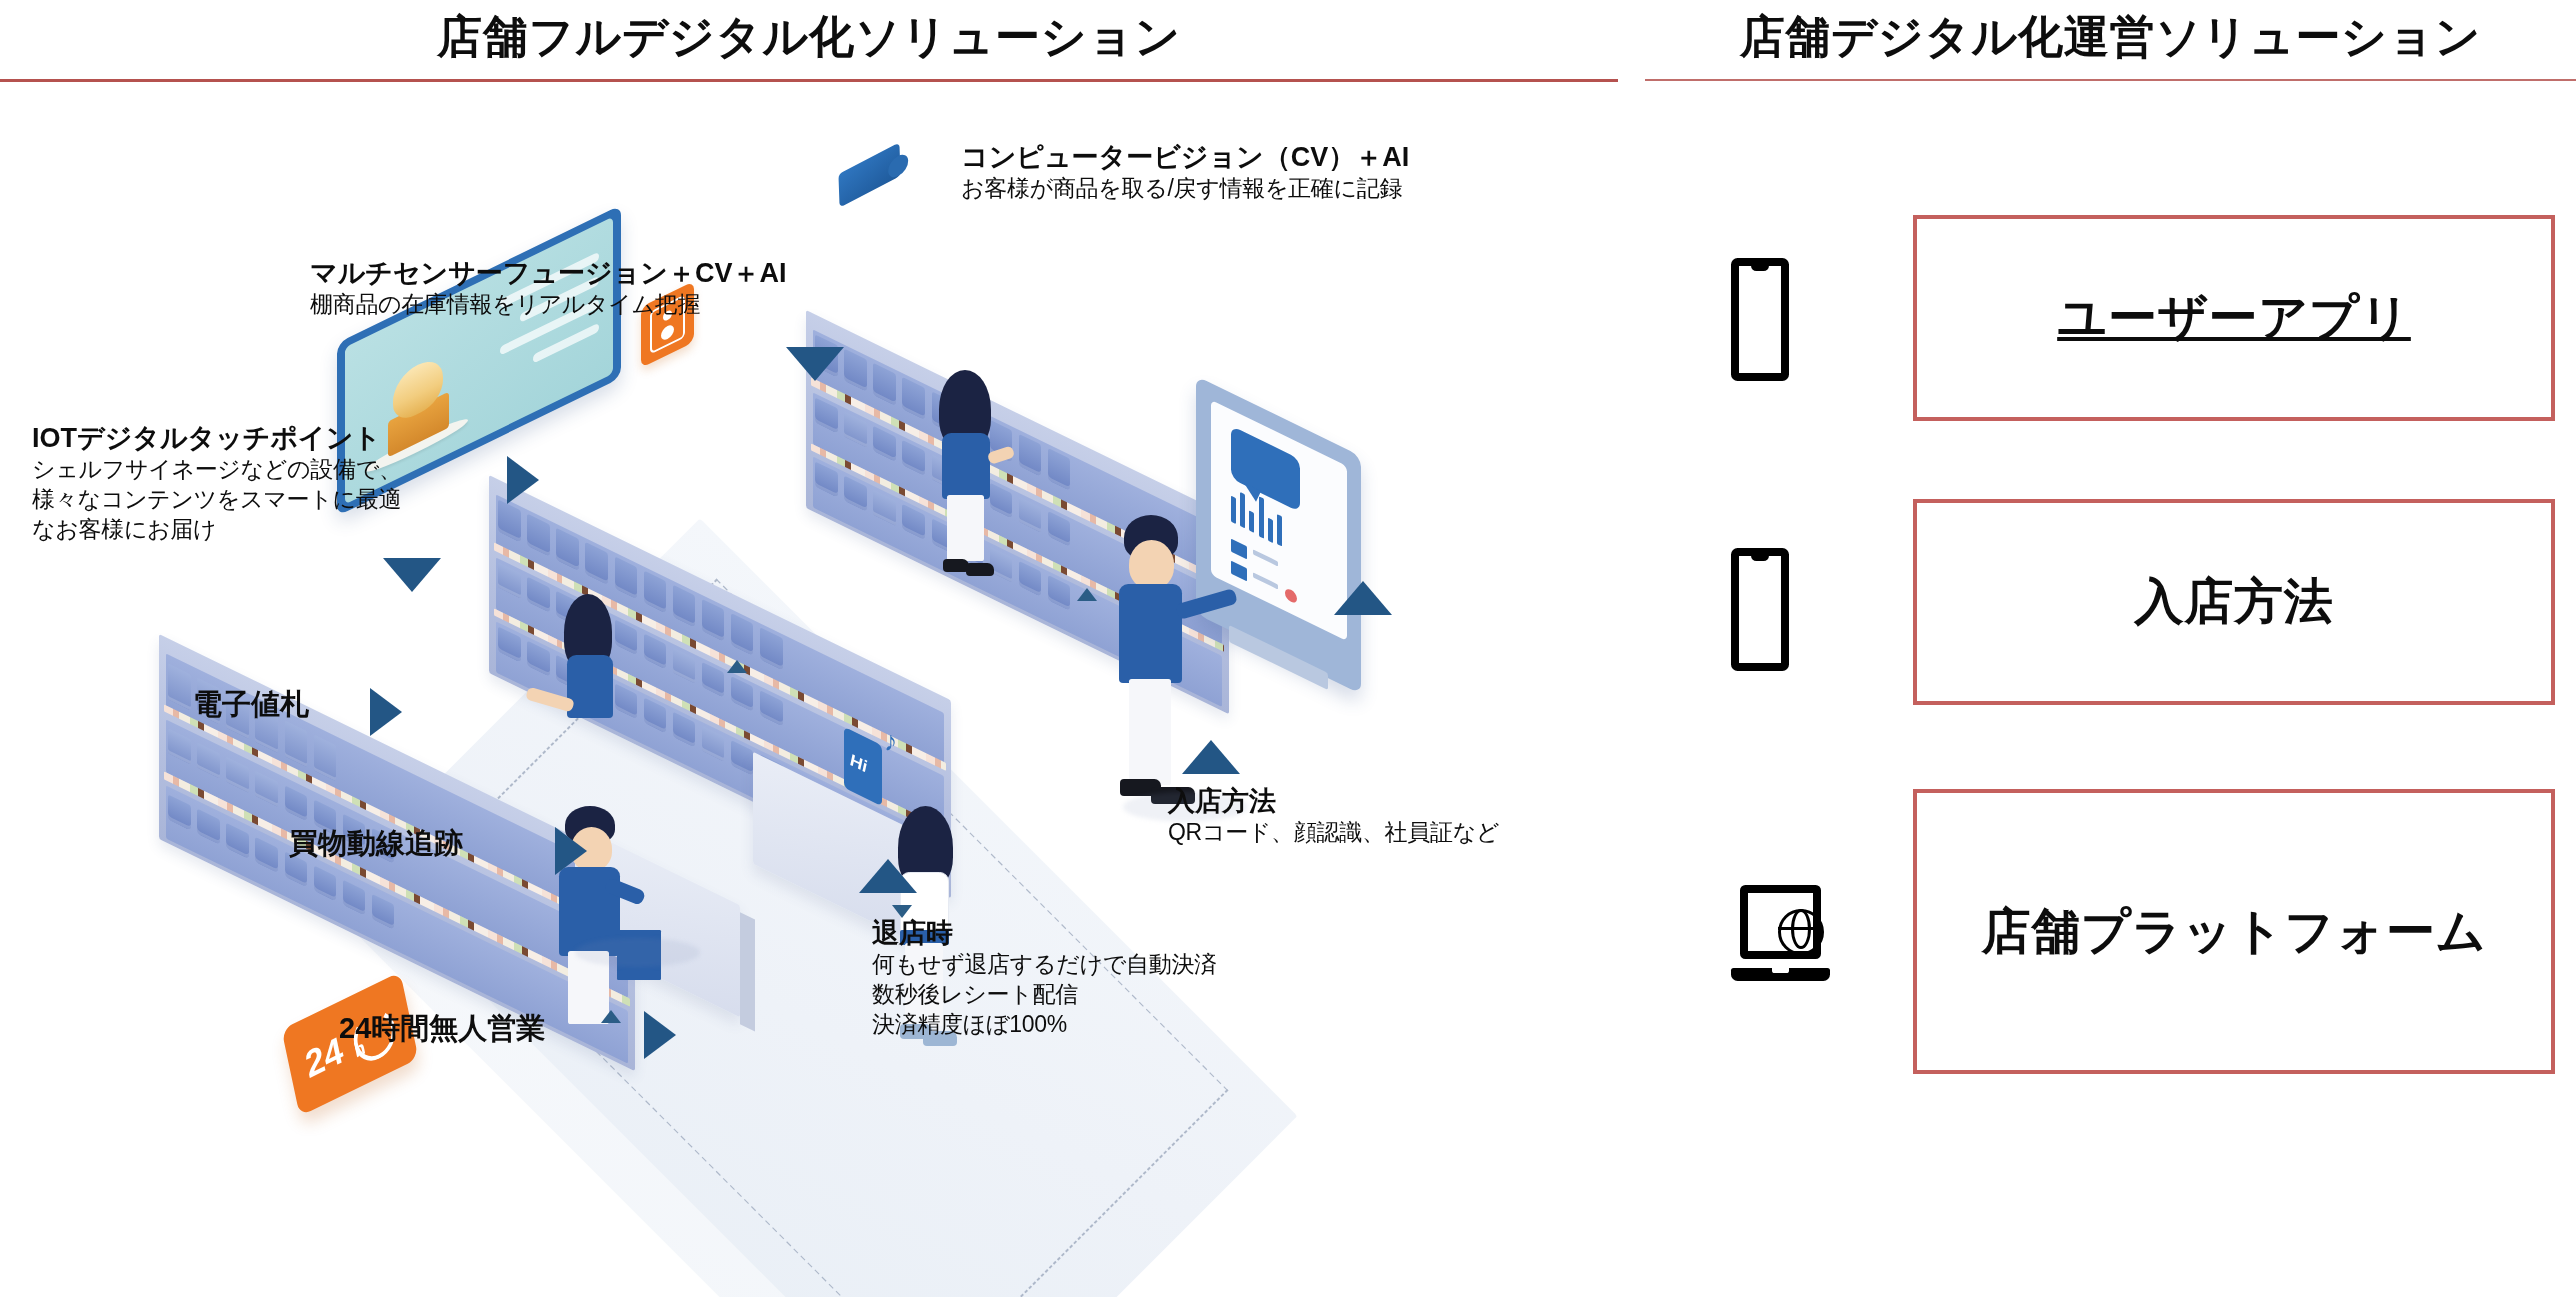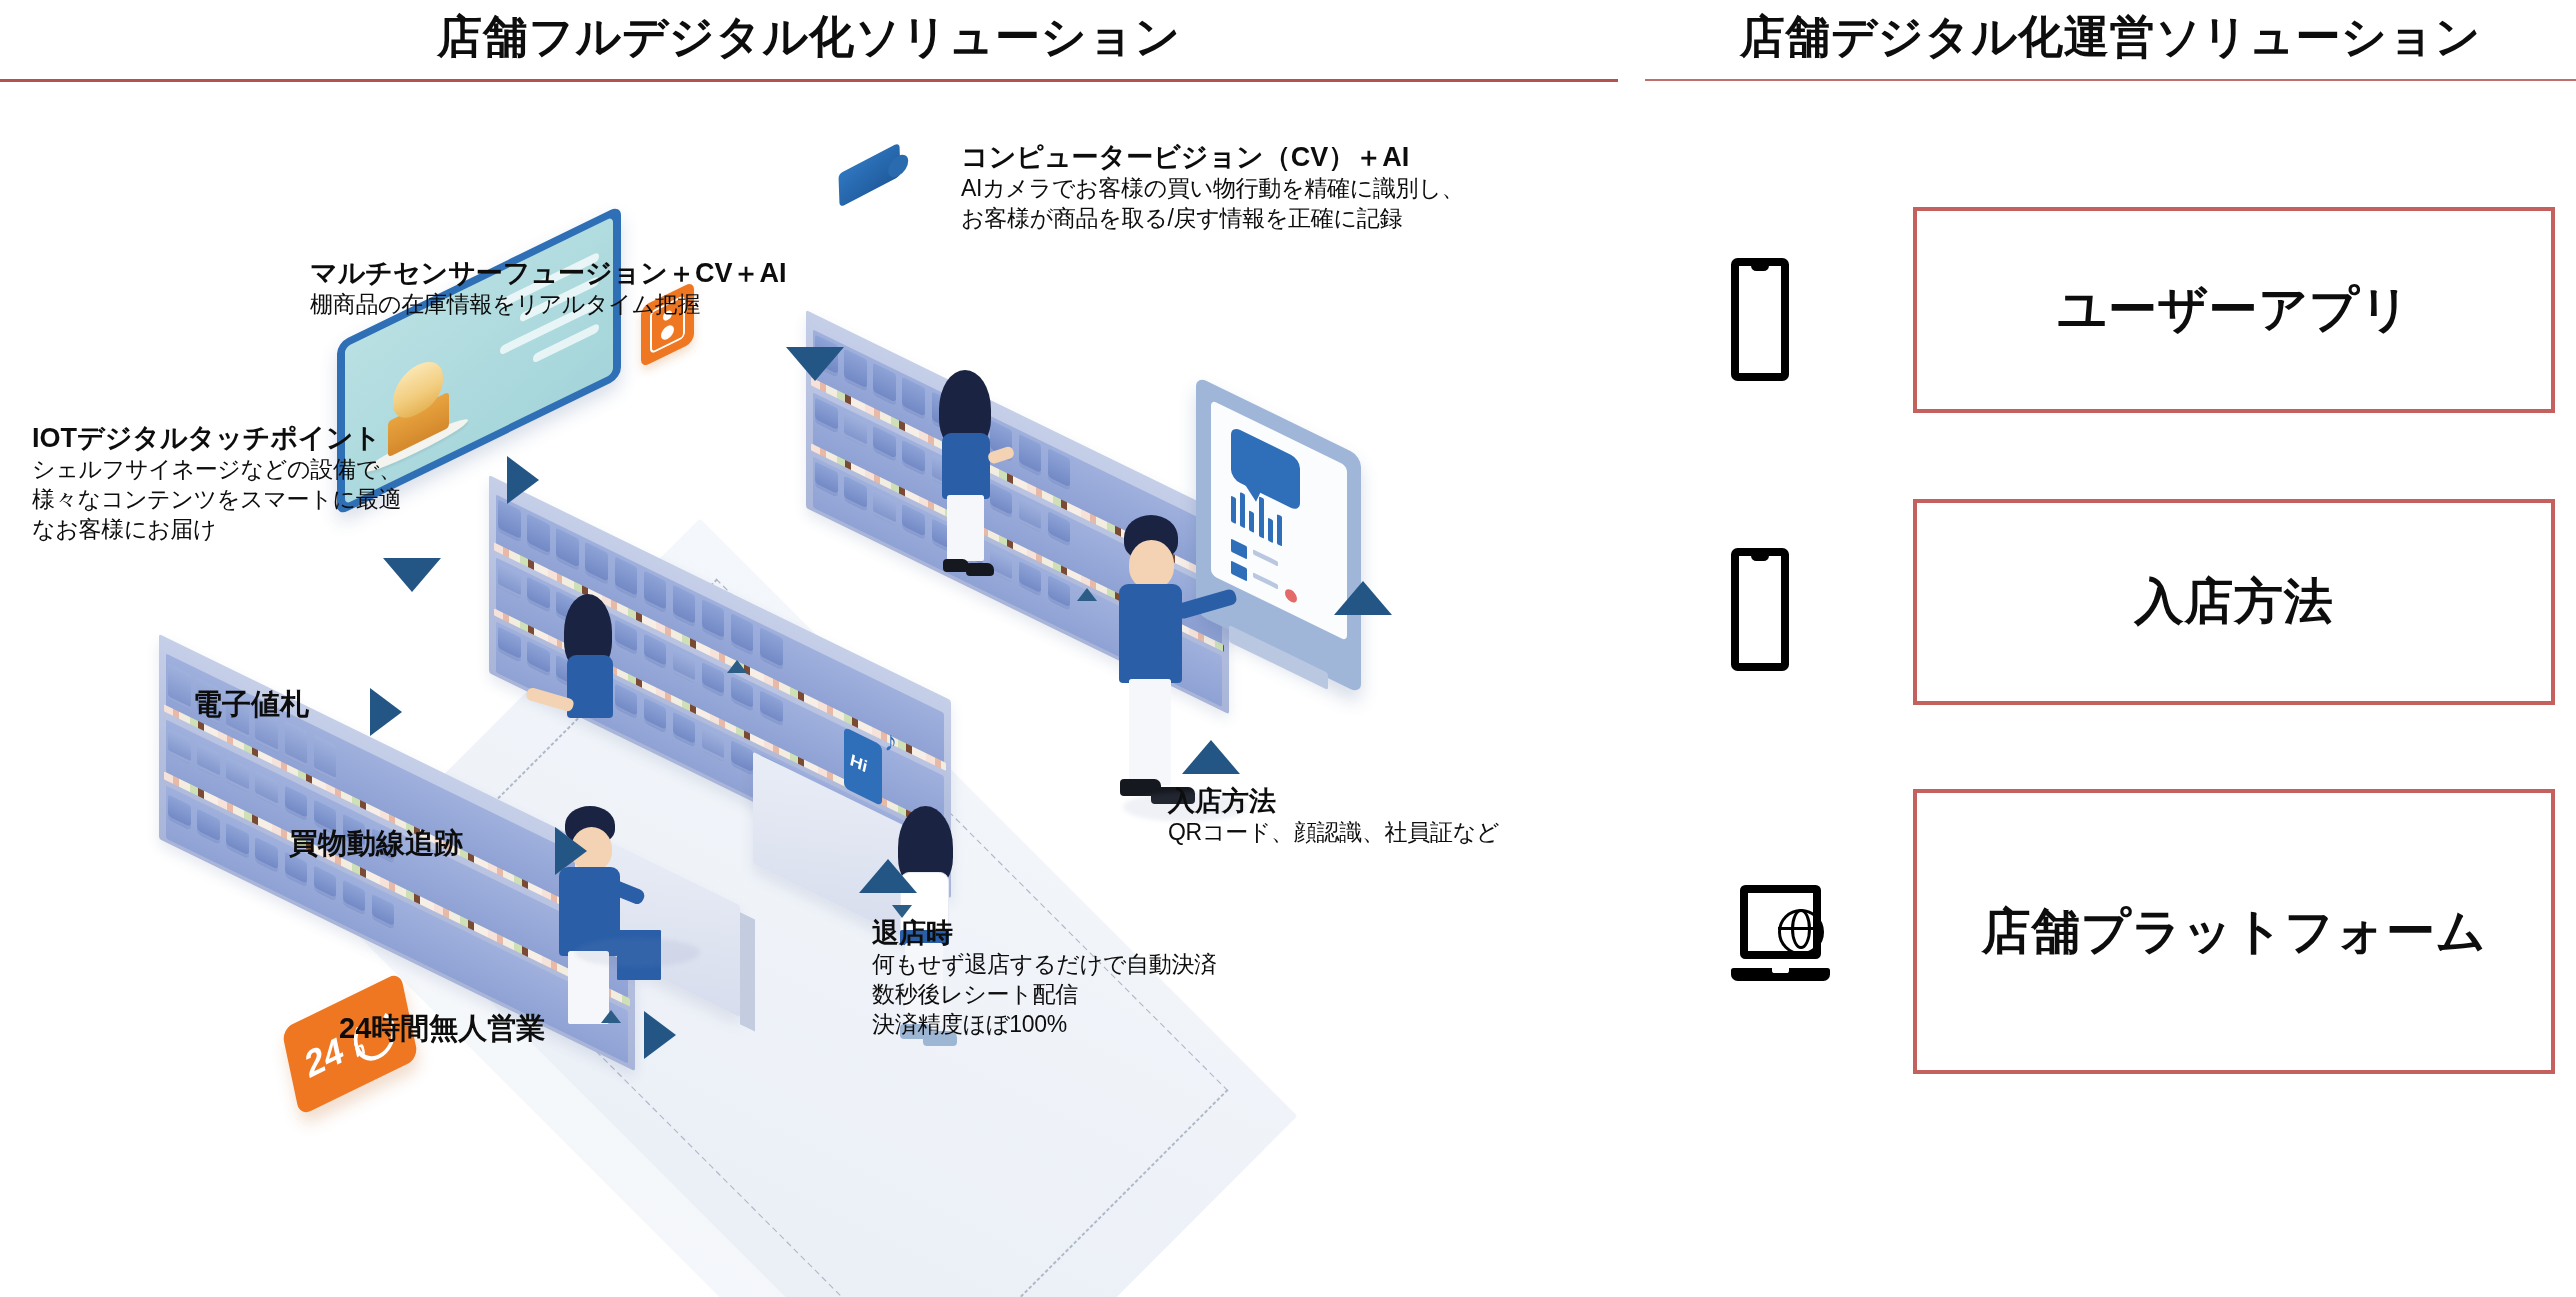--- a/index.html
+++ b/index.html
@@ -421,21 +421,20 @@
     <div class="tri sm tri-u" style="left:958px;top:390px;"></div>
     <div class="tri sm tri-d" style="left:773px;top:707px;"></div>
     <div class="tri sm tri-u" style="left:482px;top:812px;"></div>
 
     <div class="shadow" style="left:456px;top:740px;width:125px;height:29px;"></div>
     <div class="shadow" style="left:1004px;top:594px;width:125px;height:30px;"></div>
   </div>
 
   <div class="callout" style="left:961px;top:142px;">
     <div class="c-title">コンピュータービジョン（CV）＋AI</div>
-    <div class="c-body">AIカメラでお客様の買い物行動を精確に識別し、</div>
     <div class="c-body">お客様が商品を取る/戻す情報を正確に記録</div>
   </div>
 
   <div class="callout" style="left:310px;top:258px;">
     <div class="c-title">マルチセンサーフュージョン＋CV＋AI</div>
     <div class="c-body">棚商品の在庫情報をリアルタイム把握</div>
   </div>
   <div class="tri tri-d" style="left:786px;top:347px;"></div>
 
   <div class="callout" style="left:32px;top:423px;">
@@ -477,21 +476,21 @@
     <div class="c-body">数秒後レシート配信</div>
     <div class="c-body">決済精度ほぼ100%</div>
   </div>
   <div class="tri tri-u" style="left:859px;top:859px;"></div>
 
   <div class="rp">
 
     <div class="ricon" style="top:258px;">
       <div class="phone"></div>
     </div>
-    <div class="rbox" style="top:207px;height:198px;">
+    <div class="rbox" style="top:215px;height:198px;text-decoration:underline;">
       <span>ユーザーアプリ</span>
     </div>
 
     <div class="ricon" style="top:548px;">
       <div class="phone"></div>
     </div>
     <div class="rbox" style="top:499px;height:198px;">
       <span>入店方法</span>
     </div>
 

